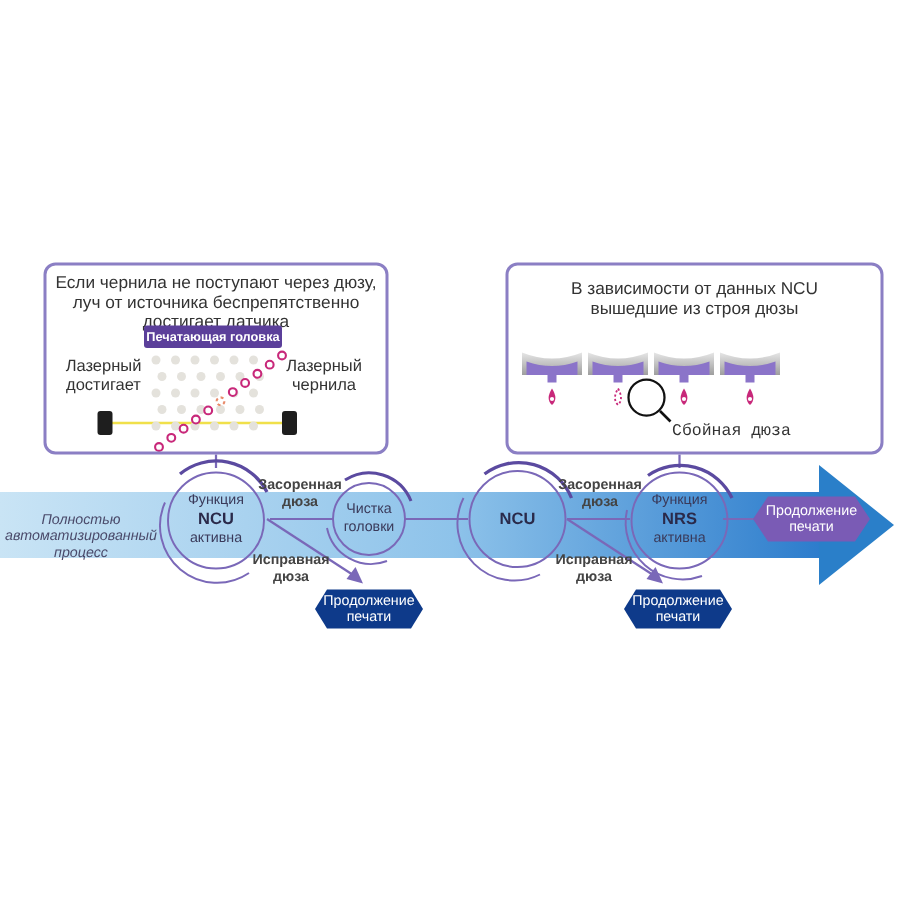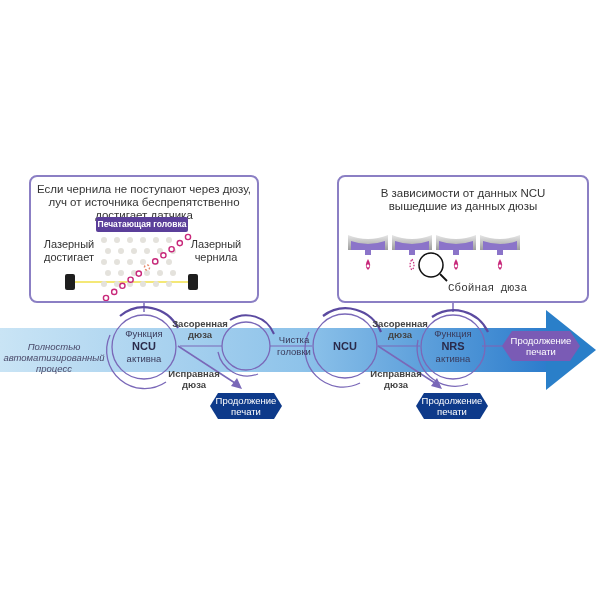--- a/index.html
+++ b/index.html
@@ -154,38 +154,38 @@
   <div>достигает</div>
 </div>
 <div class="lbl" style="left:180px; top:238px; width:72px;">
   <div>Лазерный</div>
   <div>чернила</div>
 </div>
 
 <div class="panel" style="left:337px; top:175px; width:252px; height:128px; background:transparent;">
   <div class="panel-title" style="top:10px;">
     <div>В зависимости от данных NCU</div>
-    <div>вышедшие из данных дюзы</div>
+    <div>вышедшие из строя дюзы</div>
   </div>
 </div>
 <div class="lbl" style="left:448px; top:282px; width:100px; text-align:left;font-family:Liberation Mono, monospace;">Сбойная дюза</div>
 
 <div class="abs italic" style="left:2px; top:314px; width:104px;margin-top:27px;">
   <div>Полностью</div>
   <div>автоматизированный</div>
   <div>процесс</div>
 </div>
 
 <div class="node-text" style="left:114px; top:328px; width:60px;">
   <div>Функция</div>
   <div><b>NCU</b></div>
   <div>активна</div>
 </div>
 
-<div class="node-text" style="left:222px; top:334px; width:48px;padding-left:48px;">
+<div class="node-text" style="left:222px; top:334px; width:48px;">
   <div>Чистка</div>
   <div>головки</div>
 </div>
 
 <div class="node-text" style="left:315px; top:340px; width:60px;">
   <b>NCU</b>
 </div>
 
 <div class="node-text" style="left:423px; top:328px; width:60px;">
   <div>Функция</div>

